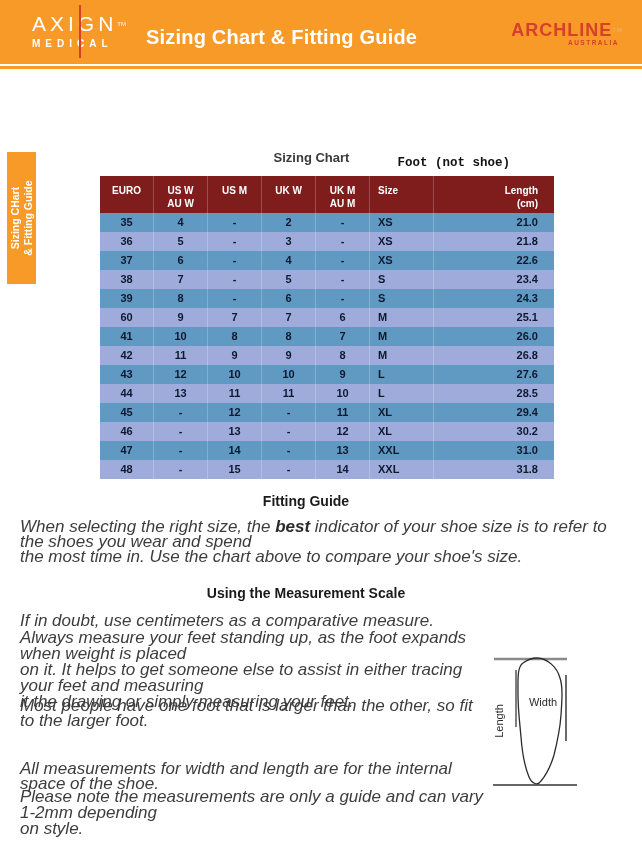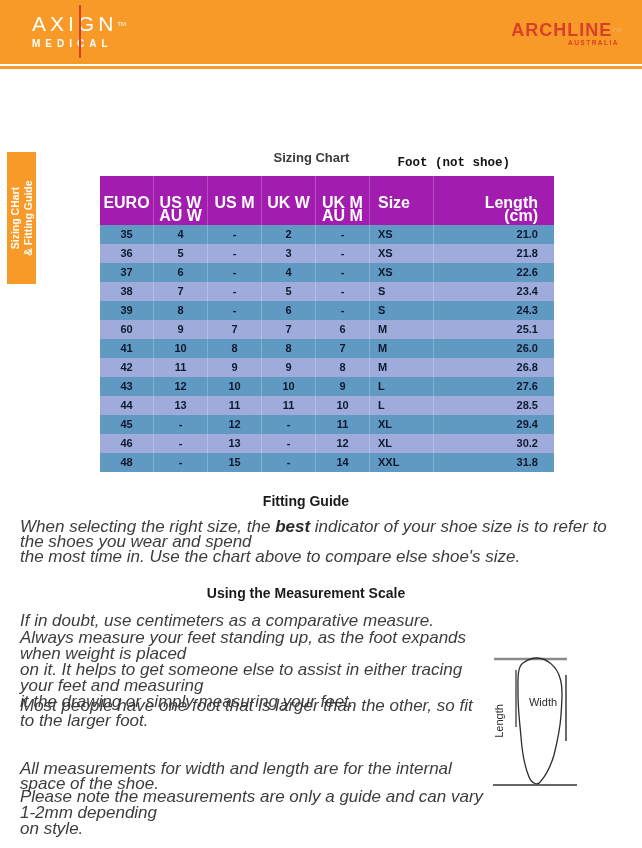--- a/index.html
+++ b/index.html
@@ -30,22 +30,22 @@
                  white-space:nowrap;color:#fff;font-weight:bold;font-size:10.5px;line-height:13px;
                  text-align:center;}
 
   
   .chart-title{position:absolute;left:100px;top:150px;width:423px;text-align:center;
                font-size:13px;font-weight:bold;color:#3A3A3A;}
   .foot-note{position:absolute;right:132px;top:156px;font-size:12.5px;font-weight:bold;color:#111;font-family:Liberation Mono, monospace;}
 
   table.sizing{position:absolute;left:100px;top:176px;width:423px;border-collapse:collapse;
                table-layout:fixed;}
-  table.sizing th{background:#a21caf;color:#fff;font-size:16px;font-weight:bold;
-                  vertical-align:top;padding:20px 0 3px 0;line-height:13px;text-align:center;}
+  table.sizing th{background:#7f1d1d;color:#fff;font-size:10px;font-weight:bold;
+                  vertical-align:top;padding:8px 0 3px 0;line-height:13px;text-align:center;}
   table.sizing td{height:19px;font-size:11px;font-weight:bold;color:#101830;
                   text-align:center;padding:0;line-height:19px;}
   table.sizing tbody tr:nth-child(odd){background:#6099C2;}
   table.sizing tbody tr:nth-child(even){background:#9FACDB;}
   table.sizing td,table.sizing th{border-right:1px solid rgba(255,255,255,0.22);}
   table.sizing td:last-child,table.sizing th:last-child{border-right:none;}
   table.sizing .c0,table.sizing .c1,table.sizing .c2,table.sizing .c3,table.sizing .c4{width:53px;}
   table.sizing .c5{width:55px;text-align:left;padding-left:8px;}
   table.sizing .c6{width:104px;text-align:right;padding-right:16px;}
 
@@ -71,20 +71,21 @@
 <body>
 
 <div class="page">
 
   <div class="header">
     <div class="axign">
       <div class="axign-word"><span>AXIGN</span><sup class="axign-tm">TM</sup></div>
       <div class="axign-line"></div>
       <div class="axign-sub">MEDICAL</div>
     </div>
+    <h1 class="hdr-title">Sizing Chart &amp; Fitting Guide</h1>
     <div class="archline">
       <div class="arch-word"><span>ARCHLINE</span><sup class="arch-tm">TM</sup></div>
       <div class="arch-sub">AUSTRALIA</div>
     </div>
   </div>
   <div class="header-rule"></div>
 
   <div class="side-tab">
     <div class="side-tab-text">
       <div>Sizing CHart</div>
@@ -227,35 +228,44 @@
         <tr>
           <td class="c0">46</td>
           <td class="c1">-</td>
           <td class="c2">13</td>
           <td class="c3">-</td>
           <td class="c4">12</td>
           <td class="c5">XL</td>
           <td class="c6">30.2</td>
         </tr>
         <tr>
+          <td class="c0">47</td>
+          <td class="c1">-</td>
+          <td class="c2">14</td>
+          <td class="c3">-</td>
+          <td class="c4">13</td>
+          <td class="c5">XXL</td>
+          <td class="c6">31.0</td>
+        </tr>
+        <tr>
           <td class="c0">48</td>
           <td class="c1">-</td>
           <td class="c2">15</td>
           <td class="c3">-</td>
           <td class="c4">14</td>
           <td class="c5">XXL</td>
           <td class="c6">31.8</td>
         </tr>
       </tbody>
   </table>
 
   <div class="center-head h-fitting">Fitting Guide</div>
   <div class="para p1">
     <div><span>When selecting the right size, the </span><b>best</b><span> indicator of your shoe size is to refer to the shoes you wear and spend</span></div>
-    <div>the most time in. Use the chart above to compare else shoe's size.</div>
+    <div>the most time in. Use the chart above to compare your shoe's size.</div>
   </div>
 
   <div class="center-head h-measure">Using the Measurement Scale</div>
   <div class="para m1">If in doubt, use centimeters as a comparative measure.</div>
   <div class="para m2">
     <div>Always measure your feet standing up, as the foot expands when weight is placed</div>
     <div>on it. It helps to get someone else to assist in either tracing your feet and measuring</div>
     <div>it the drawing or simply measuring your feet.</div>
   </div>
   <div class="para m3">Most people have one foot that is larger than the other, so fit to the larger foot.</div>

